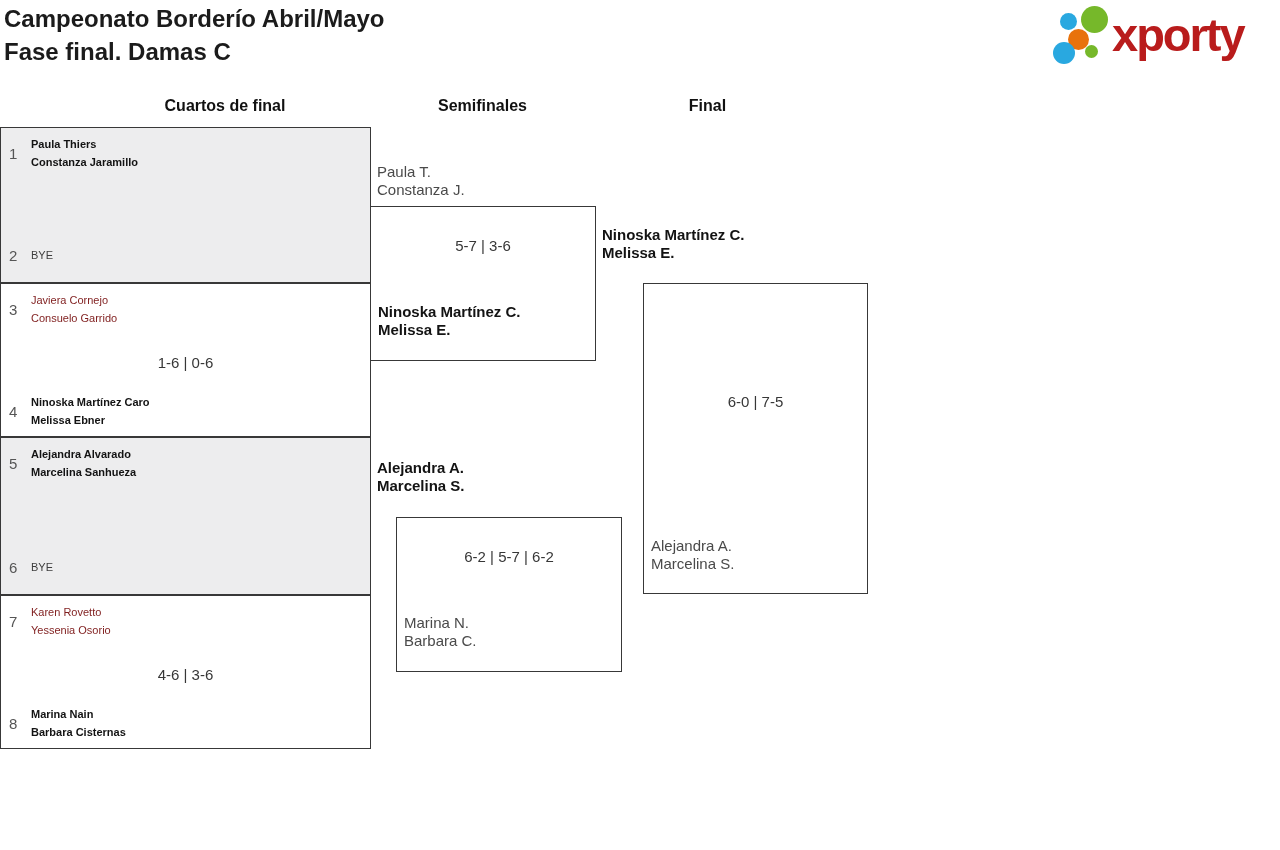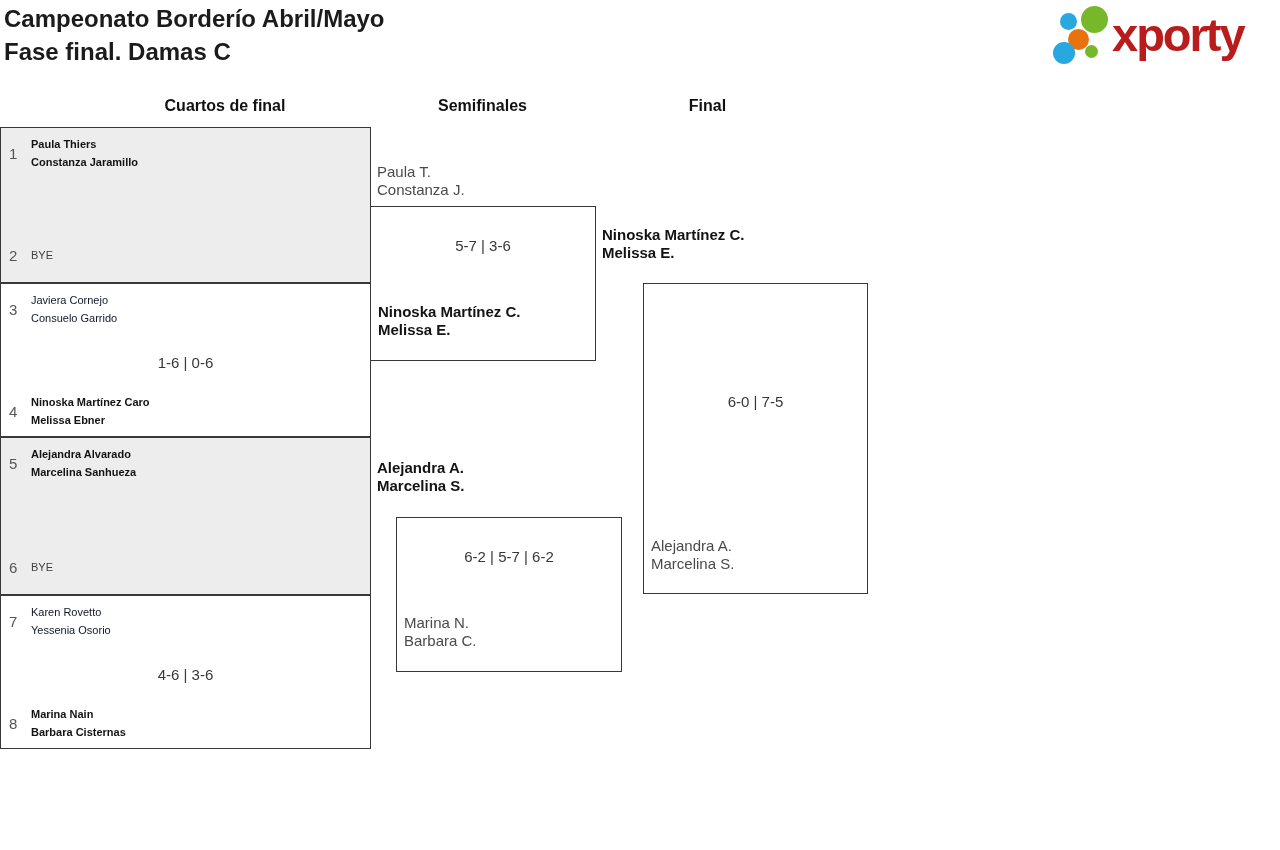--- a/index.html
+++ b/index.html
@@ -42,21 +42,21 @@
   .final-box{left:595px;top:283px;width:225px;height:311px;margin-left:48px;}
 
   
   .team-row{position:absolute;left:6px;display:flex;align-items:center;}
   .team-row.t-top{top:7px;}
   .team-row.t-bottom{bottom:7px;}
   .team-row.t-bye{bottom:18px;}
   .seed{width:22px;flex:none;font-size:15px;color:#555;padding-left:2px;}
   .players{font-size:11px;line-height:18px;}
   .winner .players{font-weight:700;color:#131313;}
-  .loser .players{font-weight:400;color:#0f172a;}
+  .loser .players{font-weight:400;color:#7f1d1d;}
   .bye .players{font-weight:400;color:#3d3d3d;}
 
   .score{position:absolute;left:0;right:0;text-align:center;
          font-size:15px;line-height:18px;color:#373737;}
   .score.mid-qf{top:70px;}
   .score.mid-sf{top:30px;}
   .score.mid-final{top:109px;}
 
   
   .loose{position:absolute;font-size:15px;line-height:18px;}

